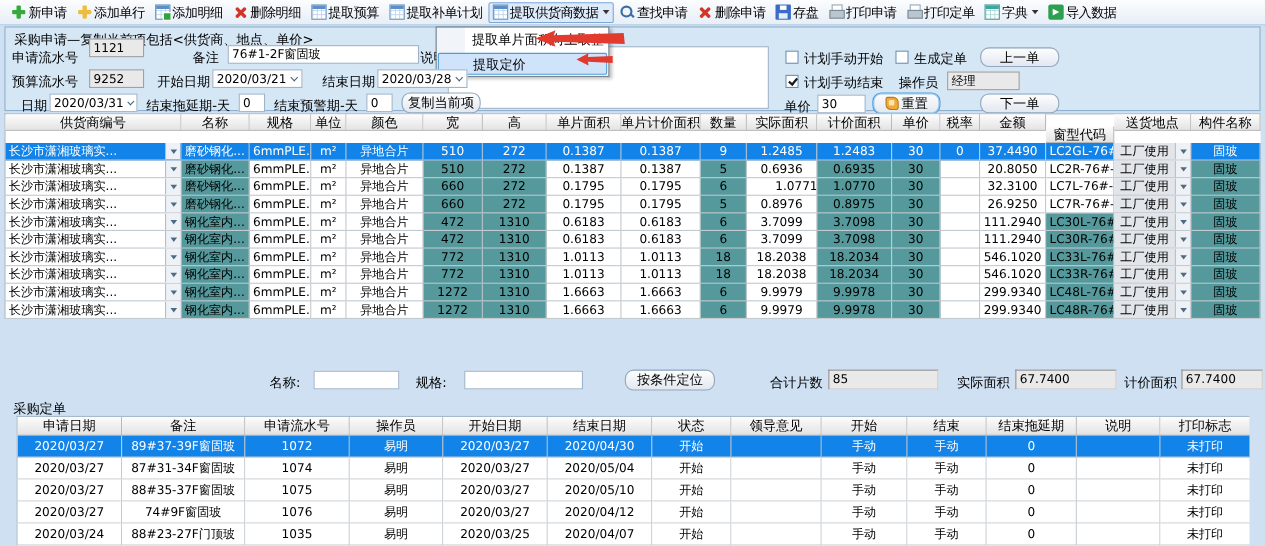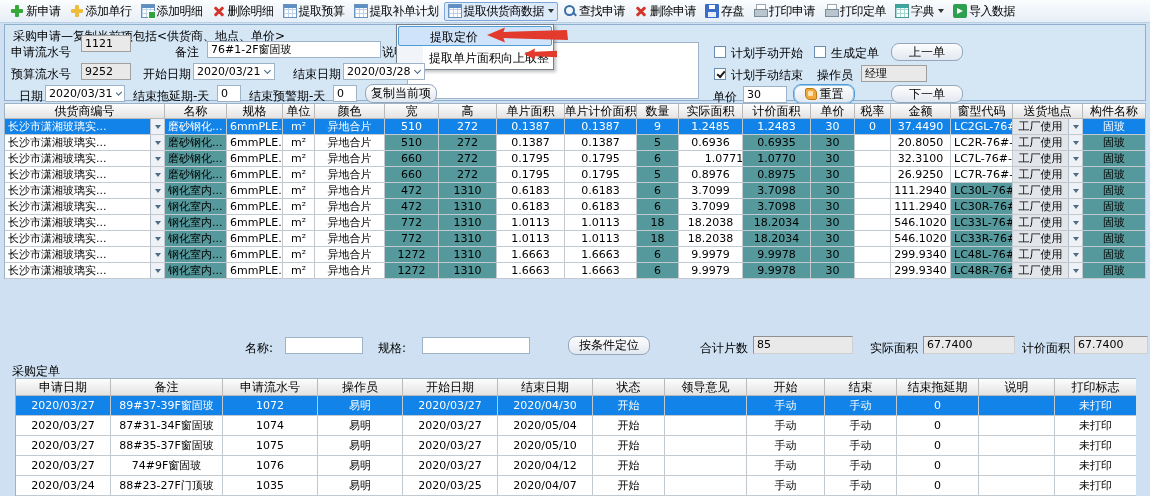--- a/index.html
+++ b/index.html
@@ -206,21 +206,21 @@
       <div class="gcell" style="width: 54px;">宽</div>
       <div class="gcell" style="width: 58px;">高</div>
       <div class="gcell" style="width: 68px;">单片面积</div>
       <div class="gcell" style="width: 72px;">单片计价面积</div>
       <div class="gcell" style="width: 42px;">数量</div>
       <div class="gcell" style="width: 64px;">实际面积</div>
       <div class="gcell" style="width: 68px;">计价面积</div>
       <div class="gcell" style="width: 44px;">单价</div>
       <div class="gcell" style="width: 36px;">税率</div>
       <div class="gcell" style="width: 60px;">金额</div>
-      <div class="gcell" style="width: 62px;">窗型代码</div>
+      <div class="gcell" style="width: 62px; margin-top: 11px;">窗型代码</div>
       <div class="gcell" style="width: 70px;">送货地点</div>
       <div class="gcell" style="width: 58px; flex: 1 0 58px;">构件名称</div>
     </div>
     <div class="grow drow sel">
       <div class="gcell" style="width: 160px;">
         <div class="ctext">长沙市潇湘玻璃实...</div>
         <div class="cell-combo">
           <div class="tri"></div>
         </div>
       </div>
@@ -621,22 +621,22 @@
       <div class="gcell" style="width: 82px;"></div>
       <div class="gcell" style="width: 78px;">手动</div>
       <div class="gcell" style="width: 72px;">手动</div>
       <div class="gcell" style="width: 82px;">0</div>
       <div class="gcell" style="width: 76px;"></div>
       <div class="gcell" style="width: 82px; flex: 1 0 82px;">未打印</div>
     </div>
   </div>
 
 <div id="context-menu">
+  <div class="mitem">提取单片面积向上取整</div>
   <div class="mitem hl">提取定价</div>
-  <div class="mitem">提取单片面积向上取整</div>
 </div>
 
 <div class="ann" style="left:487px;top:27px">
   <svg width="82" height="16" viewBox="0 0 82 16">
       <polygon points="0,8 18,0.5 16.5,5 80,3 81,13 16.5,11 18,15.5" fill="#e23b2e"></polygon>
     </svg>
 </div>
 <div class="ann" style="left:524px;top:48px">
   <svg width="34" height="12" viewBox="0 0 34 12">
       <polygon points="0,6 11,0.5 10.5,3.8 33,2.8 33,9.2 10.5,8.2 11,11.5" fill="#e23b2e"></polygon>

